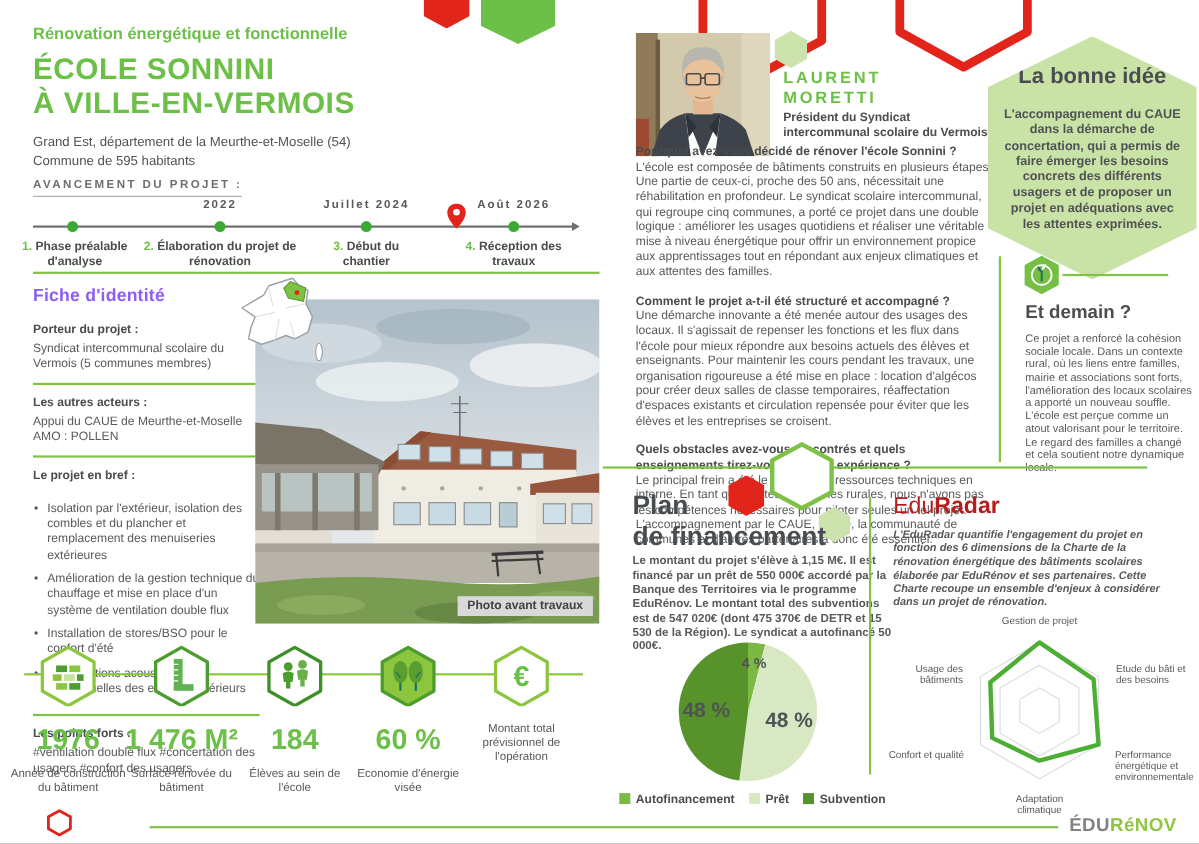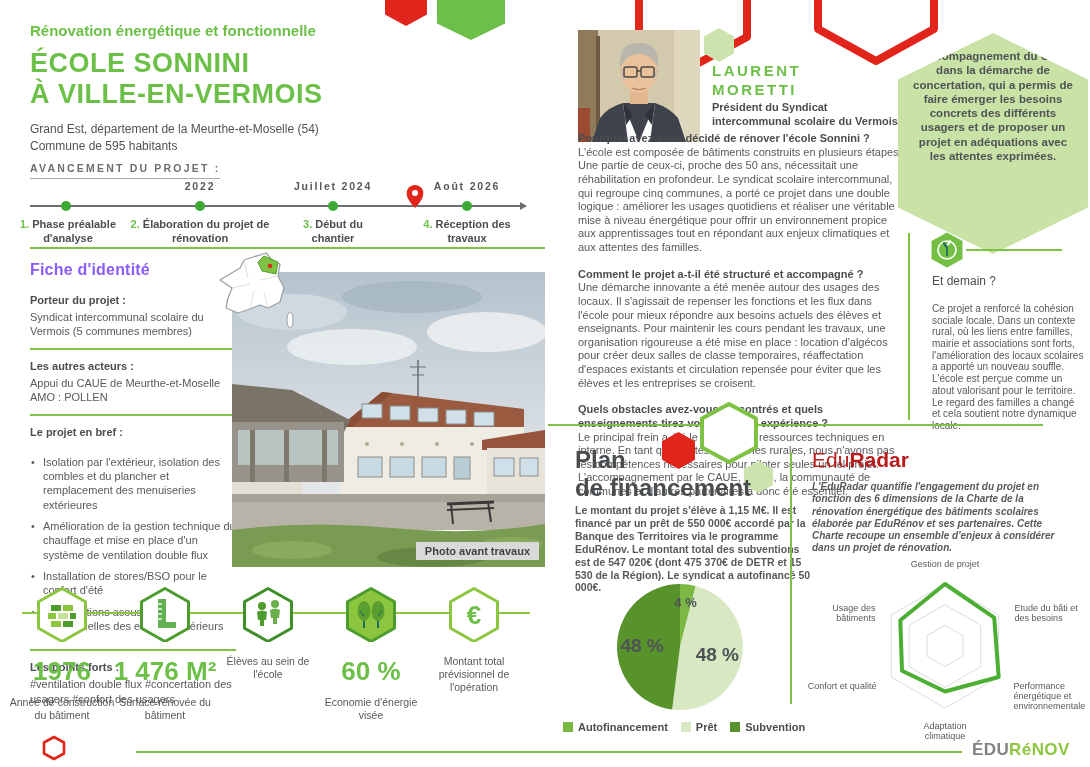--- a/index.html
+++ b/index.html
@@ -55,29 +55,29 @@
   .qa .q{font-weight:bold;color:#4a4d4f;}
   .qa .block{margin-bottom:13px;}
 
   
   .bonne{left:898px;top:33px;width:190px;height:221px;background:#c9e2a6;text-align:center;}
   .bonne h3{margin:25px 0 6px 0;font-size:20px;color:#4a4d4f;font-weight:bold;}
   .bonne p{margin:16px auto;width:166px;font-size:11.5px;line-height:1.24;color:#4f5355;font-weight:bold;}
   .vline{left:908px;top:233px;width:2px;height:187px;background:#7fc345;}
   .demain-hex{left:930px;top:231px;width:34px;height:38px;}
   .demain-line{left:966px;top:249px;width:96px;height:1.5px;background:#7fc345;}
-  .demain-title{left:932px;top:274px;font-size:12px;font-weight:normal;color:#4a4d4f;}
+  .demain-title{left:932px;top:274px;font-size:17px;font-weight:bold;color:#4a4d4f;}
   .demain-body{left:932px;top:303px;width:152px;font-size:10px;line-height:1.17;color:#58595b;}
 
   
   .sep2{left:548px;top:424px;width:495px;height:1.5px;}
   .fin-title{left:575px;top:446px;font-size:24px;font-weight:bold;color:#4a4d4f;line-height:1.15;}
   .fin-body{left:575px;top:504px;width:238px;font-size:10.5px;line-height:1.23;font-weight:bold;color:#58595b;}
   .legend{left:563px;top:721px;display:flex;gap:13px;font-size:11px;color:#4a4d4f;font-weight:bold;align-items:center;}
-  .legend .item{display:flex;align-items:center;gap:5px;}
+  .legend .item{display:flex;gap:5px;}
   .legend .sw{width:10px;height:10px;display:inline-block;}
   .vdiv{left:790px;top:452px;width:1.5px;height:252px;}
 
   
   .edur-title{left:812px;top:448px;font-size:21px;color:#b91c1c;}
   .edur-title b{font-weight:bold;}
   .edur-body{left:812px;top:481px;width:256px;font-size:10px;line-height:1.23;font-style:italic;font-weight:bold;color:#58595b;}
 
   
   .stats{left:22px;top:586px;width:508px;height:145px;}
@@ -300,20 +300,21 @@
       <div class="q">Comment le projet a-t-il été structuré et accompagné ?</div>
       <div class="a">Une démarche innovante a été menée autour des usages des locaux. Il s'agissait de repenser les fonctions et les flux dans l'école pour mieux répondre aux besoins actuels des élèves et enseignants. Pour maintenir les cours pendant les travaux, une organisation rigoureuse a été mise en place : location d'algécos pour créer deux salles de classe temporaires, réaffectation d'espaces existants et circulation repensée pour éviter que les élèves et les entreprises se croisent.</div>
     </div>
     <div class="block">
       <div class="q">Quels obstacles avez-vous rencontrés et quels enseignements tirez-vous de cette expérience ?</div>
       <div class="a">Le principal frein a été le manque de ressources techniques en interne. En tant que petites communes rurales, nous n'avons pas les compétences nécessaires pour piloter seules un tel projet. L'accompagnement par le CAUE, l'AMO, la communauté de communes et d'autres partenaires a donc été essentiel.</div>
     </div>
   </div>
 
   <div class="abs bonne hex-tall">
+    <h3>La bonne idée</h3>
     <p>L'accompagnement du CAUE dans la démarche de concertation, qui a permis de faire émerger les besoins concrets des différents usagers et de proposer un projet en adéquations avec les attentes exprimées.</p>
   </div>
 
   <div class="abs vline"></div>
   <div class="abs demain-hex">
     <svg width="34" height="38" viewBox="0 0 34 38">
       <polygon points="17,1.5 32.5,10 32.5,28 17,36.5 1.5,28 1.5,10" fill="#74bf44"></polygon>
       <circle cx="17" cy="19" r="9" fill="none" stroke="#ffffff" stroke-width="1.6"></circle>
       <line x1="17" y1="25" x2="17" y2="15" stroke="#1f6e5e" stroke-width="1.8"></line>
       <path d="M17,17 Q13,15 13,11 Q17,12 17,17 Z" fill="#1f6e5e"></path>
@@ -412,20 +413,21 @@
     </div>
 
     <div class="stat" style="left:246px;">
       <svg width="52" height="56" viewBox="0 0 52 56">
         <polygon points="26,2.5 49.5,15.8 49.5,42.2 26,55.5 2.5,42.2 2.5,15.8" fill="#ffffff" stroke="#3f8f29" stroke-width="3" stroke-linejoin="round"></polygon>
         <circle cx="20" cy="20" r="4" fill="#4c9c2e"></circle>
         <path d="M15,26 Q20,23 25,26 L24,34 L22,34 L22,40 L18,40 L18,34 L16,34 Z" fill="#4c9c2e"></path>
         <circle cx="33" cy="18" r="4" fill="#6ab04a"></circle>
         <path d="M28,24 Q33,21 38,24 L37,32 L35,32 L35,38 L31,38 L31,32 L29,32 Z" fill="#6ab04a"></path>
       </svg>
+      <div class="num">184</div>
       <div class="lab">Élèves au sein de l'école</div>
     </div>
 
     <div class="stat" style="left:349px;">
       <svg width="52" height="56" viewBox="0 0 52 56">
         <polygon points="26,2.5 49.5,15.8 49.5,42.2 26,55.5 2.5,42.2 2.5,15.8" fill="#8cc63f" stroke="#4c9c2e" stroke-width="3" stroke-linejoin="round"></polygon>
         <line x1="19" y1="28" x2="19" y2="42" stroke="#1f6e5e" stroke-width="2"></line>
         <line x1="33" y1="28" x2="33" y2="42" stroke="#1f6e5e" stroke-width="2"></line>
         <ellipse cx="19" cy="25" rx="6.5" ry="10" fill="#5a9e2f"></ellipse>
         <ellipse cx="33" cy="25" rx="6.5" ry="10" fill="#5a9e2f"></ellipse>

